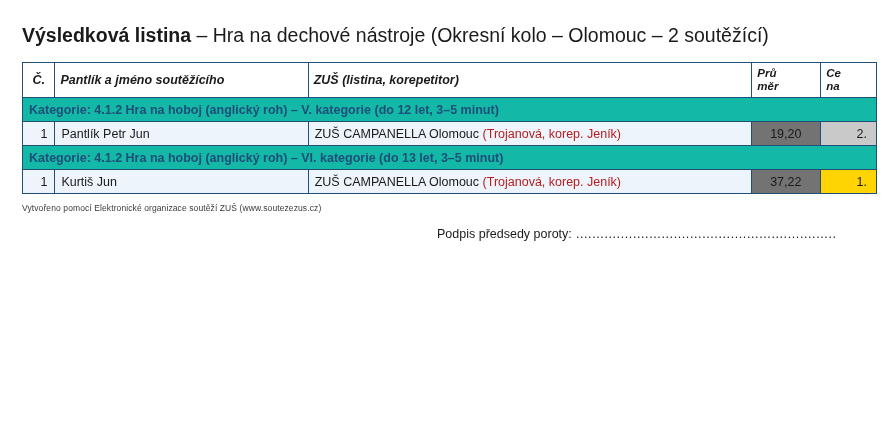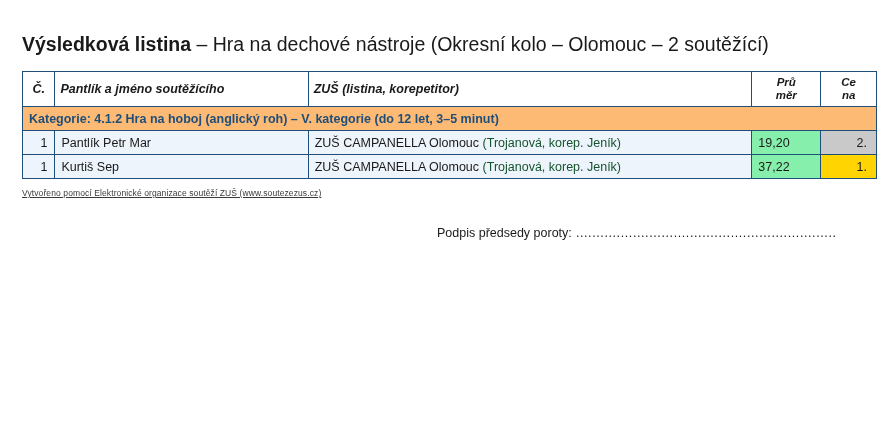--- a/index.html
+++ b/index.html
@@ -12,21 +12,21 @@
     height: 429px;
     font-family: "Liberation Sans", sans-serif;
     color: #000000;
     overflow: hidden;
   }
   .page {
     position: relative;
     width: 895px;
     height: 429px;
     box-sizing: border-box;
-    padding: 29px 20px 0 22px;
+    padding: 20px 20px 0 22px;
   }
   
   .doc-title {
     font-size: 19.5px;
     line-height: 30px;
     color: #1a1a1a;
     max-width: 820px;
     margin-bottom: 12px;
   }
   .doc-title .bold {
@@ -54,74 +54,72 @@
     height: 30px;
     padding: 2px 5px;
     background: #ffffff;
   }
   .hdr-row th.center {
     text-align: center;
   }
   .hdr-small {
     font-size: 11.5px;
     line-height: 13px;
-    text-align: center;
   }
   .cat-row td {
-    background: #fdba74;
+    background: #14b8a6;
     font-size: 12.5px;
     font-weight: bold;
     color: #1f4e79;
     height: 21px;
     padding: 1px 6px;
   }
   .data-row td {
     background: #eef4fb;
     font-size: 12.5px;
     height: 21px;
     padding: 1px 6px;
     color: #1a1a1a;
   }
   .data-row td.num {
     text-align: right;
     padding-right: 7px;
   }
   .data-row td.avg {
-    text-align: left;
-    background: #86efac;
+    text-align: center;
+    background: #737373;
     padding-right: 7px;
   }
   .data-row td.prize {
     text-align: right;
     padding-right: 9px;
     font-weight: normal;
   }
   .prize-2 {
     background: #c9c9c9 !important;
   }
   .prize-1 {
     background: #ffd400 !important;
   }
   .teacher {
-    color: #14532d;
+    color: #b91c1c;
   }
   
   .footnote {
     margin-top: 9px;
     font-size: 8.5px;
     color: #3a3a3a;
     letter-spacing: 0.1px;
   }
   .footnote .link {
     color: #3a3a3a;
-    text-decoration: underline;
   }
   
   .signature {
-    margin-top: 28px;
+    margin-top: 14px;
     margin-left: 415px;
     font-size: 12.5px;
     color: #1a1a1a;
     white-space: nowrap;
   }
   .signature .dots {
     letter-spacing: 0.6px;
   }
 </style>
 </head>
@@ -156,32 +154,35 @@
         </th>
       </tr>
     </thead>
     <tbody>
 
       <tr class="cat-row">
         <td colspan="5">Kategorie: 4.1.2 Hra na hoboj (anglický roh) – V. kategorie (do 12 let, 3–5 minut)</td>
       </tr>
       <tr class="data-row">
         <td class="num">1</td>
-        <td>Pantlík Petr Mar</td>
+        <td>Pantlík Petr Jun</td>
         <td>
           <span>ZUŠ CAMPANELLA Olomouc</span>
           <span class="teacher">(Trojanová, korep. Jeník)</span>
         </td>
         <td class="avg">19,20</td>
         <td class="prize prize-2">2.</td>
       </tr>
 
+      <tr class="cat-row">
+        <td colspan="5">Kategorie: 4.1.2 Hra na hoboj (anglický roh) – VI. kategorie (do 13 let, 3–5 minut)</td>
+      </tr>
       <tr class="data-row">
         <td class="num">1</td>
-        <td>Kurtiš Sep</td>
+        <td>Kurtiš Jun</td>
         <td>
           <span>ZUŠ CAMPANELLA Olomouc</span>
           <span class="teacher">(Trojanová, korep. Jeník)</span>
         </td>
         <td class="avg">37,22</td>
         <td class="prize prize-1">1.</td>
       </tr>
     </tbody>
   </table>
 

